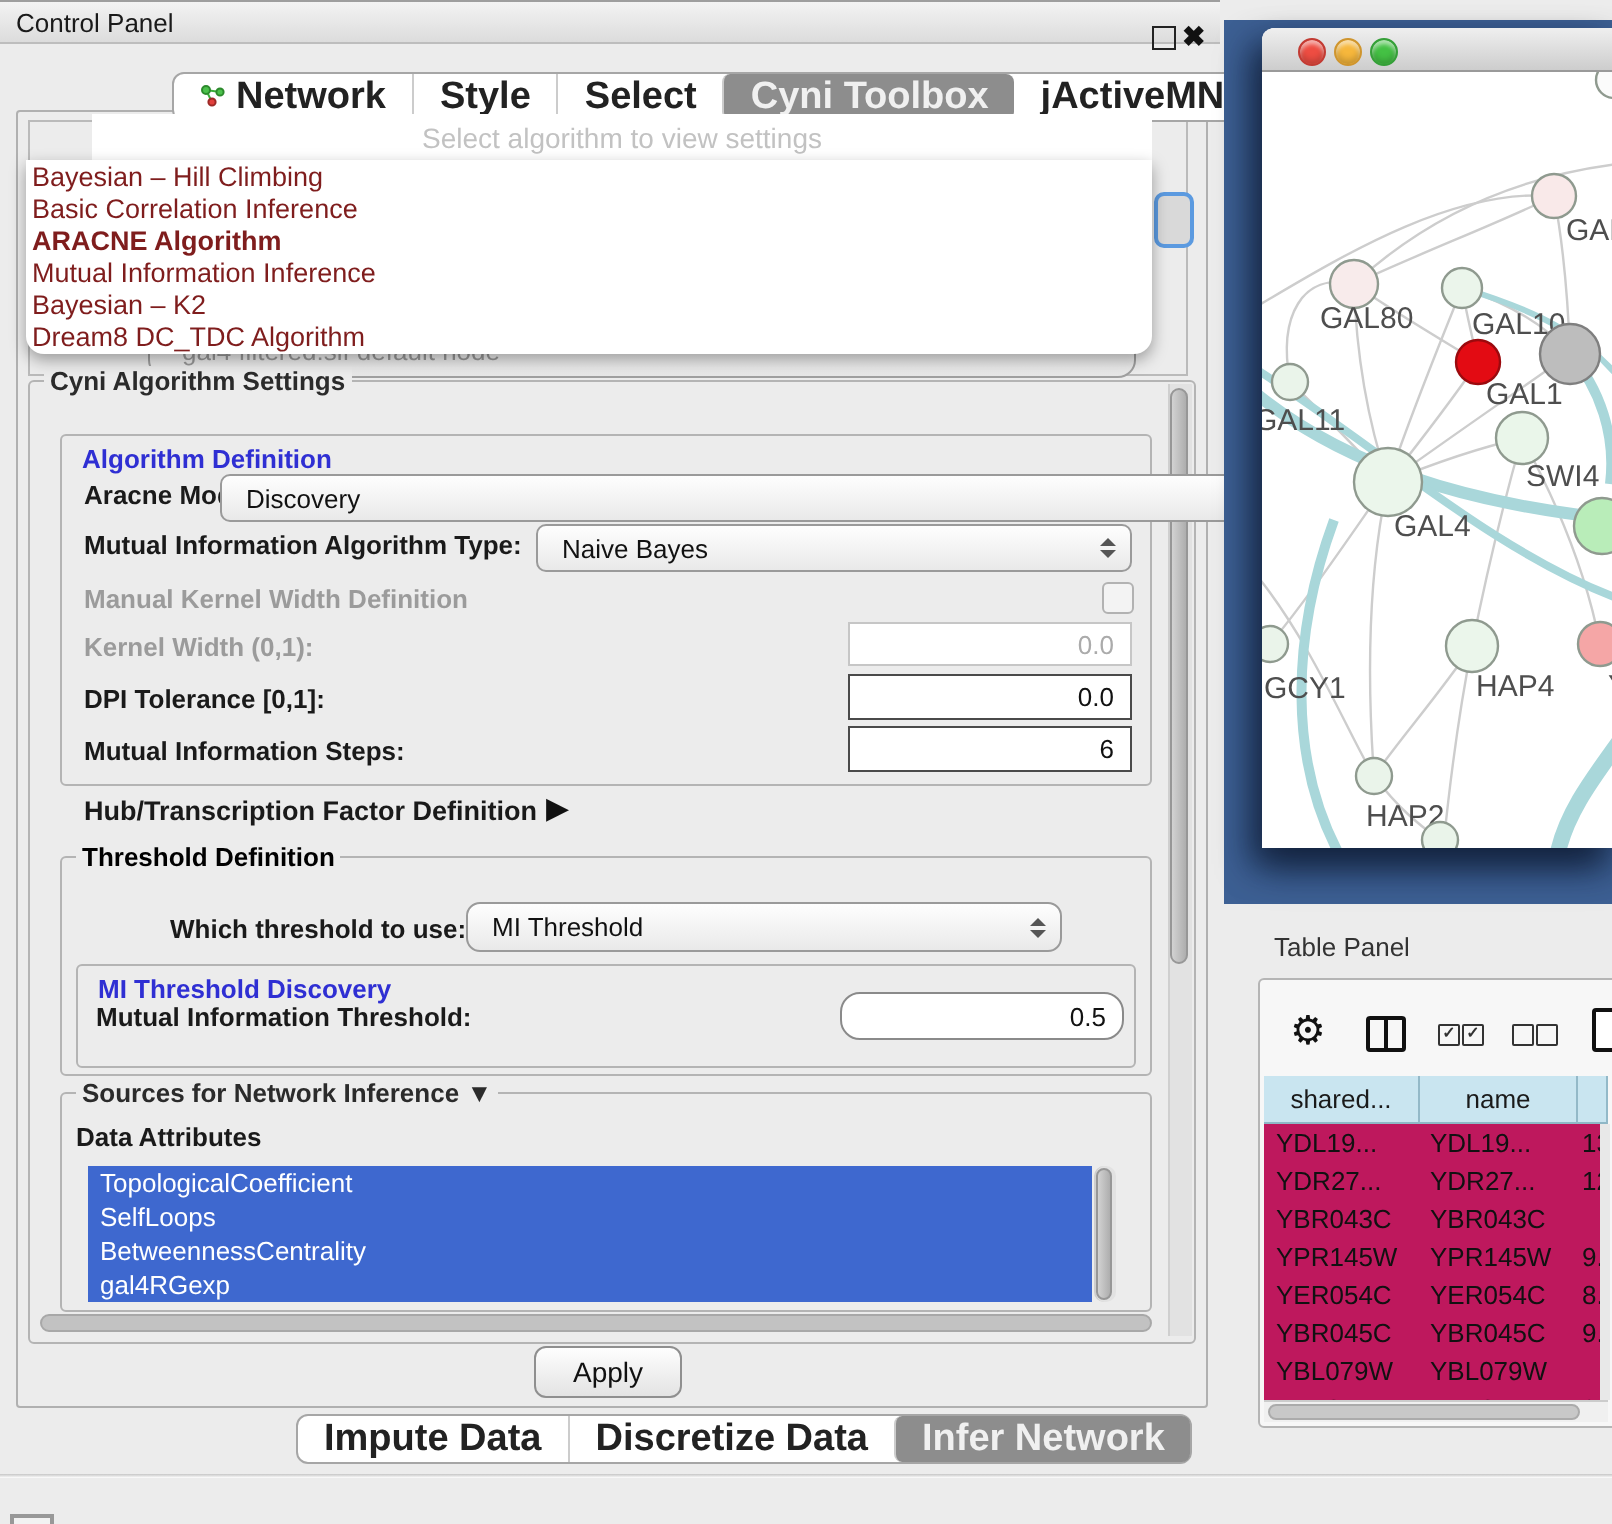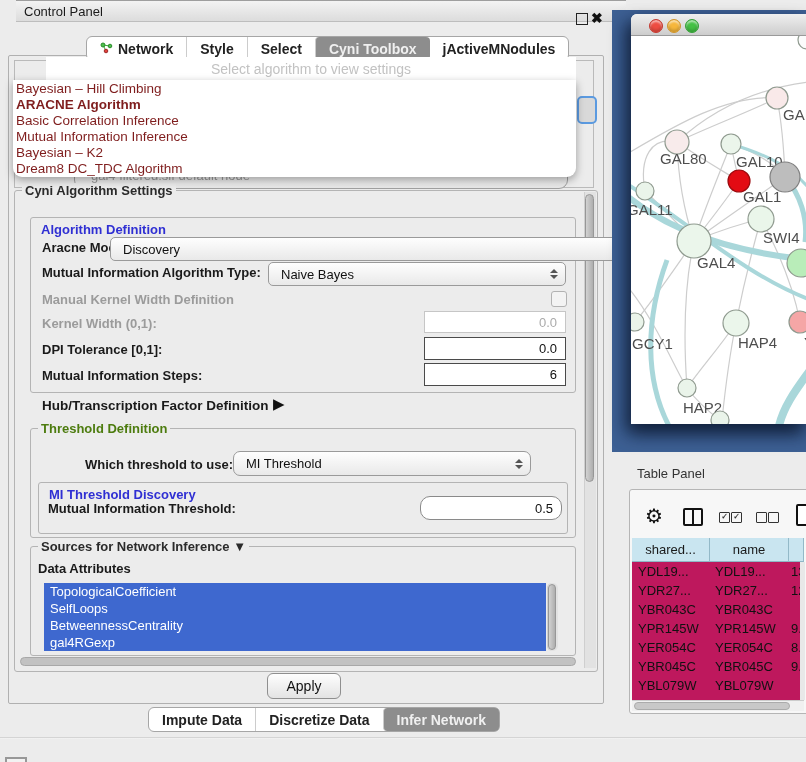--- a/index.html
+++ b/index.html
@@ -1,49 +1,49 @@
 <!DOCTYPE html>
 <html><head>
 <meta charset="utf-8">
 <style>
   html,body{margin:0;padding:0;background:#ececec;font-family:"Liberation Sans",sans-serif;}
   #app{position:relative;width:806px;height:762px;overflow:hidden;background:#ececec;}
   .abs{position:absolute;}
   
-  .cp-titlebar{left:16px;top:8;width:610px;height:22px;background:linear-gradient(#f3f3f3,#dcdcdc);
+  .cp-titlebar{left:0;top:8;width:610px;height:22px;background:linear-gradient(#f3f3f3,#dcdcdc);
     border-top:1px solid #9e9e9e;border-bottom:1px solid #bdbdbd;display:flex;align-items:center;box-sizing:border-box;}
   .cp-title{font-size:13px;color:#1a1a1a;padding-left:8px;}
   .float-btn{left:576px;top:13px;width:10px;height:10px;border:1.5px solid #222;background:transparent;}
   .close-btn{left:591px;top:10px;font-size:14px;font-weight:bold;color:#111;line-height:16px;}
   .inner-panel{left:8px;top:55px;width:594px;height:647px;border:1px solid #b0b0b0;border-radius:2px;background:#ececec;}
   .behind-panel{left:14px;top:60px;width:578px;height:126px;border:1px solid #bababa;background:#ececec;}
   .focus-btn{left:577px;top:96px;width:16px;height:24px;border:2px solid #5b9ae0;border-radius:5px;background:#d9d9d9;}
   .bg-combo{left:74px;top:161px;width:492px;height:26px;border:1px solid #a0a0a0;border-radius:9px;
     background:linear-gradient(#fdfdfd,#e7e7e7);display:flex;align-items:center;}
   .bg-combo span{font-size:13px;color:#9a9a9a;padding-left:16px;}
   
   .tabbar{display:flex;align-items:stretch;background:#fff;border:1px solid #a6a6a6;border-radius:6px;height:23px;
-    font-size:14px;font-weight:bold;color:#222;}
+    font-size:19px;font-weight:bold;color:#222;}
   .tab{display:flex;align-items:center;padding:0 13px;gap:5px;white-space:nowrap;}
   .tab + .tab{border-left:1px solid #ccc;}
   .tab.sel{background:#8d8d8d;color:#f0f0f0;border-radius:4px;}
   .tab.sel + .tab{border-left:none;}
   .top-tabs{left:86px;top:36px;}
   .bottom-tabs{left:148px;top:707px;}
   
   .dd-head{left:46px;top:57px;width:530px;height:23px;background:#fff;z-index:50;display:flex;align-items:center;justify-content:center;}
   .dd-head span{font-size:14px;color:#c2c2c2;}
   .dd-pop{left:13px;top:80px;width:563px;height:96px;background:#fff;z-index:50;border-radius:0 0 9px 9px;
     box-shadow:0 3px 8px rgba(0,0,0,.35);padding-top:1px;}
   .opt{font-size:13.5px;color:#7f1d1d;height:16px;line-height:16px;padding-left:3px;white-space:nowrap;}
   .boldopt{font-weight:bold;}
   
   .gbox{border:1px solid #b4b4b4;border-radius:3px;background:transparent;}
   .glabel{font-size:13px;font-weight:bold;background:#ececec;padding:0 3px;white-space:nowrap;z-index:5;}
-  .blue{color:#2f2fd3;margin-top:12px;} .green{color:#4d7c0f;} .dark{color:#2b2b2b;}
+  .blue{color:#2f2fd3;margin-top:12px;} .green{color:#000000;} .dark{color:#2b2b2b;}
   .blabel{font-size:13px;font-weight:bold;color:#1a1a1a;white-space:nowrap;}
   .graytxt{color:#9b9b9b;}
   .combo{background:linear-gradient(#fefefe,#e9e9e9);border:1px solid #9a9a9a;border-radius:5px;display:flex;align-items:center;box-sizing:border-box;}
   .combo .val{font-size:13px;color:#111;padding-left:12px;flex:1;white-space:nowrap;}
   .spin{width:22px;display:flex;flex-direction:column;align-items:center;gap:2px;}
   .tri-up{width:0;height:0;border-left:4px solid transparent;border-right:4px solid transparent;border-bottom:4px solid #555;}
   .tri-down{width:0;height:0;border-left:4px solid transparent;border-right:4px solid transparent;border-top:4px solid #555;}
   .field{background:#fff;display:flex;align-items:center;justify-content:flex-end;font-size:13px;color:#111;
     padding-right:8px;box-sizing:border-box;}
   .field.disabled{color:#ababab;border:1px solid #c6c6c6;}
@@ -129,22 +129,22 @@
       <div class="tab">
         <span>jActiveMNodules</span>
       </div>
     </div>
 
   <div class="abs dd-head">
     <span>Select algorithm to view settings</span>
   </div>
   <div class="abs dd-pop">
       <div class="opt">Bayesian – Hill Climbing</div>
+      <div class="opt">Basic Correlation Inference</div>
       <div class="opt boldopt">ARACNE Algorithm</div>
-      <div class="opt">Basic Correlation Inference</div>
       <div class="opt">Mutual Information Inference</div>
       <div class="opt">Bayesian – K2</div>
       <div class="opt">Dream8 DC_TDC Algorithm</div>
     </div>
 
   <div class="abs gbox" style="left:14px;top:190px;width:582px;height:480px;"></div>
   <span class="abs glabel dark" style="left:22px;top:183px;">Cyni Algorithm Settings</span>
 
   <div class="abs vscroll-track" style="left:584px;top:192px;width:11px;height:476px;"></div>
   <div class="abs vscroll-thumb" style="left:585px;top:194px;width:9px;height:288px;"></div>

